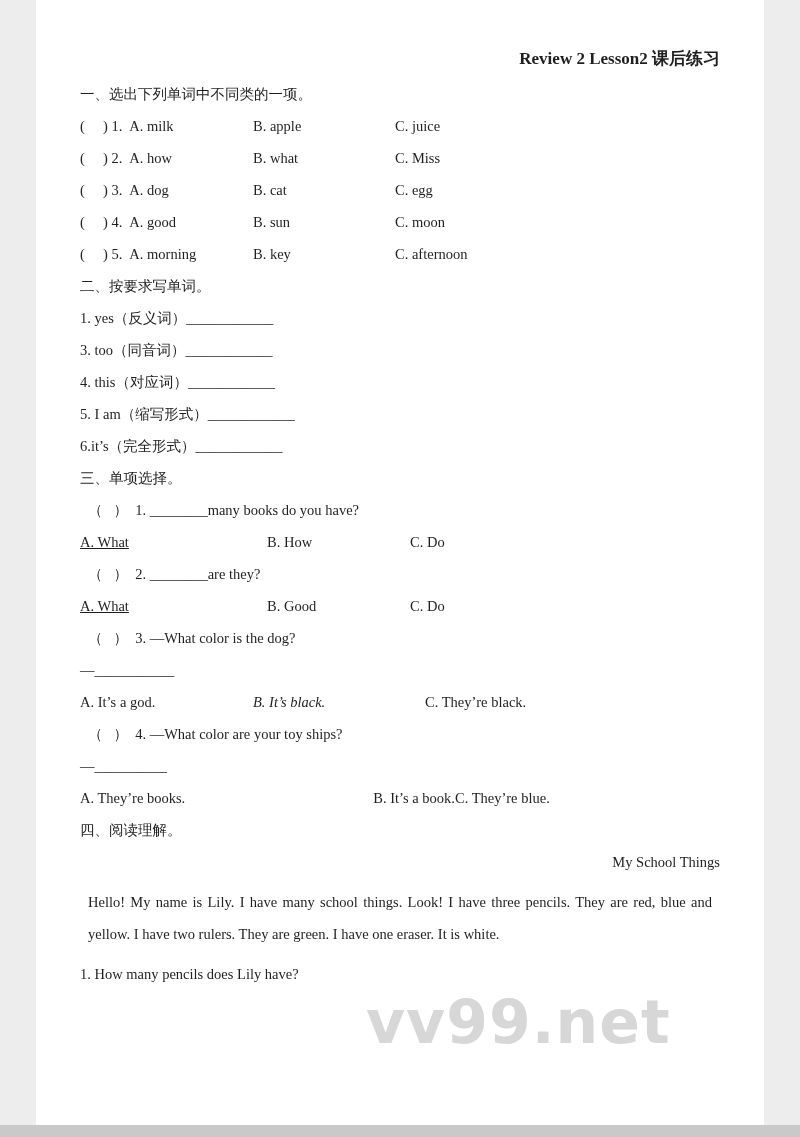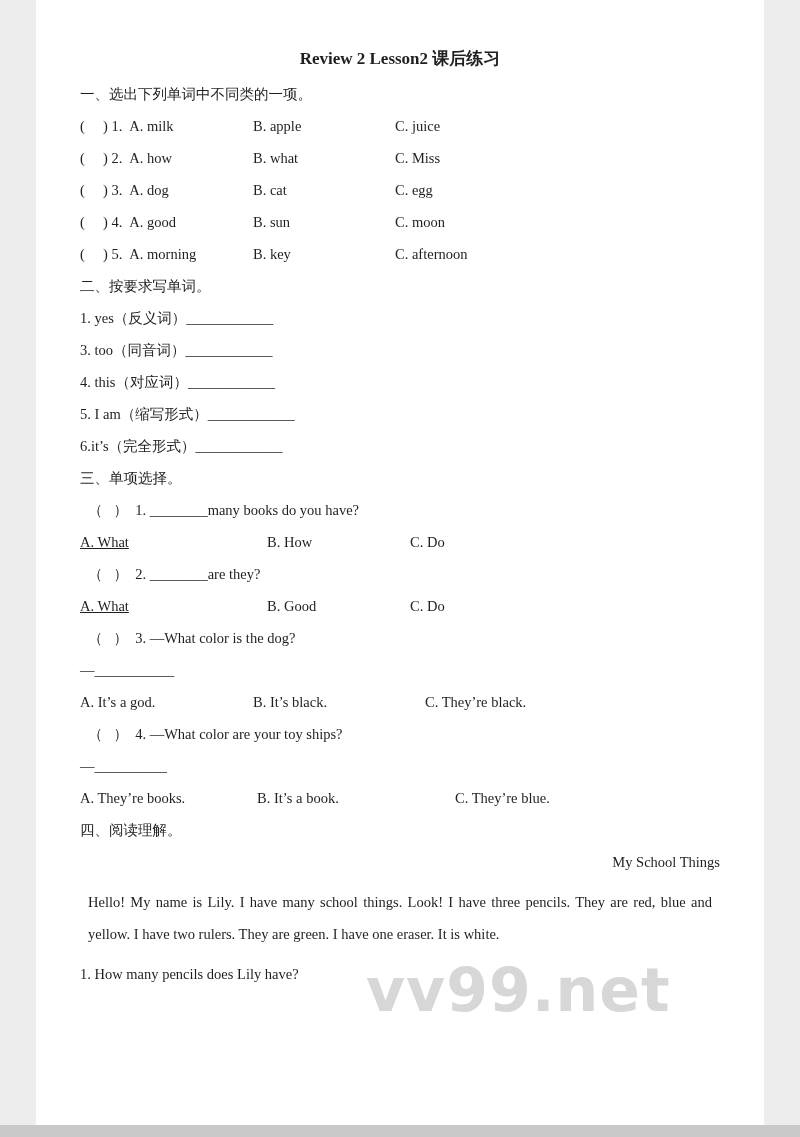--- a/index.html
+++ b/index.html
@@ -16,44 +16,44 @@
   .bottom-band{
     position:absolute;left:0;top:1125px;width:800px;height:12px;
     background:#c9c9c9;
   }
   .content{
     position:relative;z-index:1;
     padding:46px 44px 0 44px;
     font-size:14.5px;
   }
   .title{
-    text-align:center;font-weight:bold;font-size:17px;line-height:26px;
+    text-align:right;font-weight:bold;font-size:17px;line-height:26px;
     margin-bottom:6px;white-space:pre-wrap;
   }
   .line{
     line-height:32px;min-height:32px;white-space:pre-wrap;
   }
   .indent8{padding-left:8px;}
   .opt3{display:flex;}
   .opt3 .c1,.opt3 .c2{display:inline-block;flex:0 0 auto;}
   .opt3 .c3{flex:1 1 auto;}
   .row-s1 .c1{width:173px;display:inline-flex;gap:7px;}
   .row-s1 .c2{width:142px;}
   .row-q12 .c1{width:145px;text-decoration:underline;}
   .row-q12 .c2{width:143px;margin-left:42px;}
   .row-q3 .c1{width:173px;}
-  .row-q3 .c2{width:172px;}
+  .row-q3 .c2{width:172px;font-style:italic;}
   .row-q4 .c1{width:177px;}
-  .row-q4 .c2{width:198px;}
+  .row-q4 .c2{width:198px;text-align:right;}
   .center{text-align:right;}
   .passage{
     line-height:32px;text-align:justify;margin:8px;white-space:normal;
   }
   .watermark{
-    position:absolute;z-index:0;left:330px;top:958px;
+    position:absolute;z-index:0;left:330px;top:990px;
     font-family:"DejaVu Sans","Liberation Sans",sans-serif;
     font-weight:bold;font-size:60px;line-height:64px;letter-spacing:1px;
     color:#d7d7d7;user-select:none;
   }
 </style>
 </head>
 <body>
 
 <div class="page">
 

